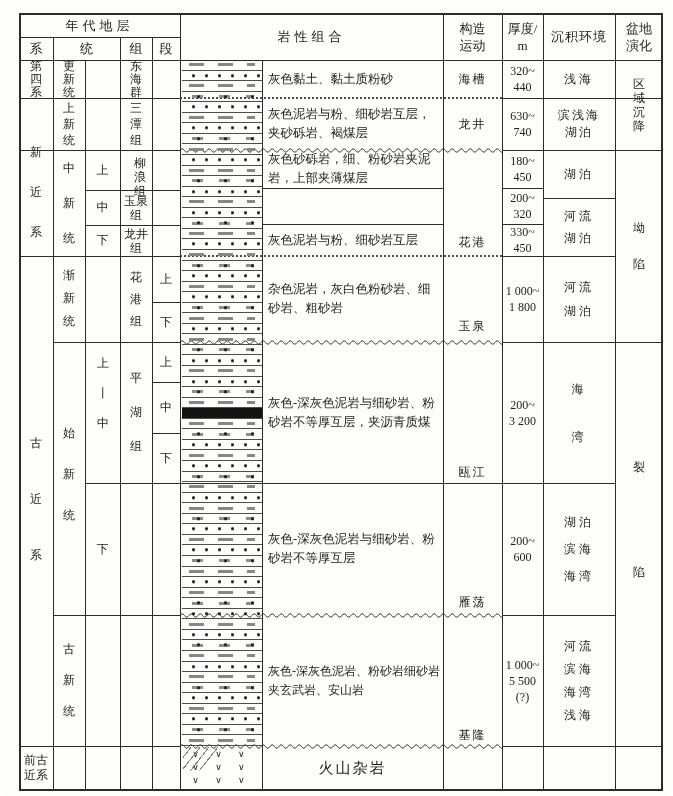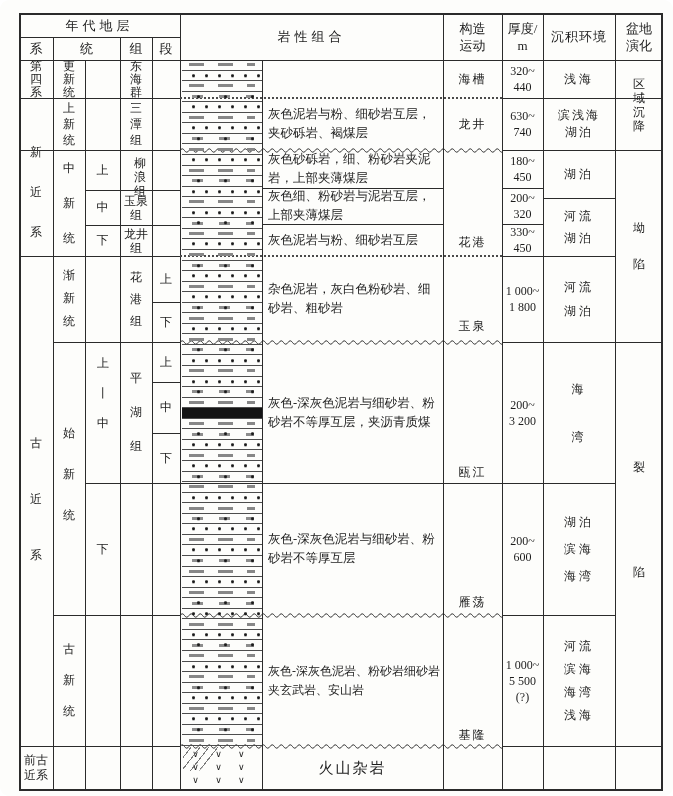--- a/index.html
+++ b/index.html
@@ -74,23 +74,23 @@
   <div class="v" style="left:122px;top:227px;width:28px;height:28px;line-height:14px;">龙井组</div>
   <div class="v" style="left:129px;top:266px;width:14px;height:66px;line-height:22px;">花港组</div>
   <div class="v" style="left:129px;top:361px;width:14px;height:102px;line-height:34px;">平湖组</div>
 
   <div class="c" style="left:152px;top:256px;width:28px;height:46px;">上</div>
   <div class="c" style="left:152px;top:302px;width:28px;height:40px;">下</div>
   <div class="c" style="left:152px;top:342px;width:28px;height:40px;">上</div>
   <div class="c" style="left:152px;top:382px;width:28px;height:51px;">中</div>
   <div class="c" style="left:152px;top:433px;width:28px;height:50px;">下</div>
 
+  <div class="c left" style="left:268px;top:60px;width:172px;height:38px;font-size:12.5px;line-height:19px;">灰色黏土、黏土质粉砂</div>
   <div class="c left" style="left:268px;top:98px;width:172px;height:52px;font-size:12.5px;line-height:19px;">灰色泥岩与粉、细砂岩互层，夹砂砾岩、褐煤层</div>
   <div class="c left" style="left:268px;top:150px;width:172px;height:38px;font-size:12.5px;line-height:19px;">灰色砂砾岩，细、粉砂岩夹泥岩，上部夹薄煤层</div>
-  <div class="c left" style="left:268px;top:188px;width:172px;height:36px;font-size:12.5px;line-height:19px;">灰色细、粉砂岩与泥岩互层，上部夹薄煤层</div>
   <div class="c left" style="left:268px;top:224px;width:172px;height:32px;font-size:12.5px;line-height:19px;">灰色泥岩与粉、细砂岩互层</div>
   <div class="c left" style="left:268px;top:256px;width:172px;height:86px;font-size:12.5px;line-height:19px;">杂色泥岩，灰白色粉砂岩、细砂岩、粗砂岩</div>
   <div class="c left" style="left:268px;top:342px;width:172px;height:141px;font-size:12.5px;line-height:19px;">灰色-深灰色泥岩与细砂岩、粉砂岩不等厚互层，夹沥青质煤</div>
   <div class="c left" style="left:268px;top:483px;width:172px;height:132px;font-size:12.5px;line-height:19px;">灰色-深灰色泥岩与细砂岩、粉砂岩不等厚互层</div>
   <div class="c left" style="left:268px;top:615px;width:172px;height:131px;font-size:12px;line-height:19px;">灰色-深灰色泥岩、粉砂岩细砂岩夹玄武岩、安山岩</div>
   <div class="c" style="left:262px;top:746px;width:181px;height:44px;font-size:15px;letter-spacing:2px;">火山杂岩</div>
 
   <div class="c" style="left:443px;top:60px;width:59px;height:38px;letter-spacing:2px;">海槽</div>
   <div class="c" style="left:443px;top:98px;width:59px;height:52px;letter-spacing:2px;">龙井</div>
   <div class="c bot" style="left:443px;top:150px;width:59px;height:106px;letter-spacing:2px;padding-bottom:6px;">花港</div>

